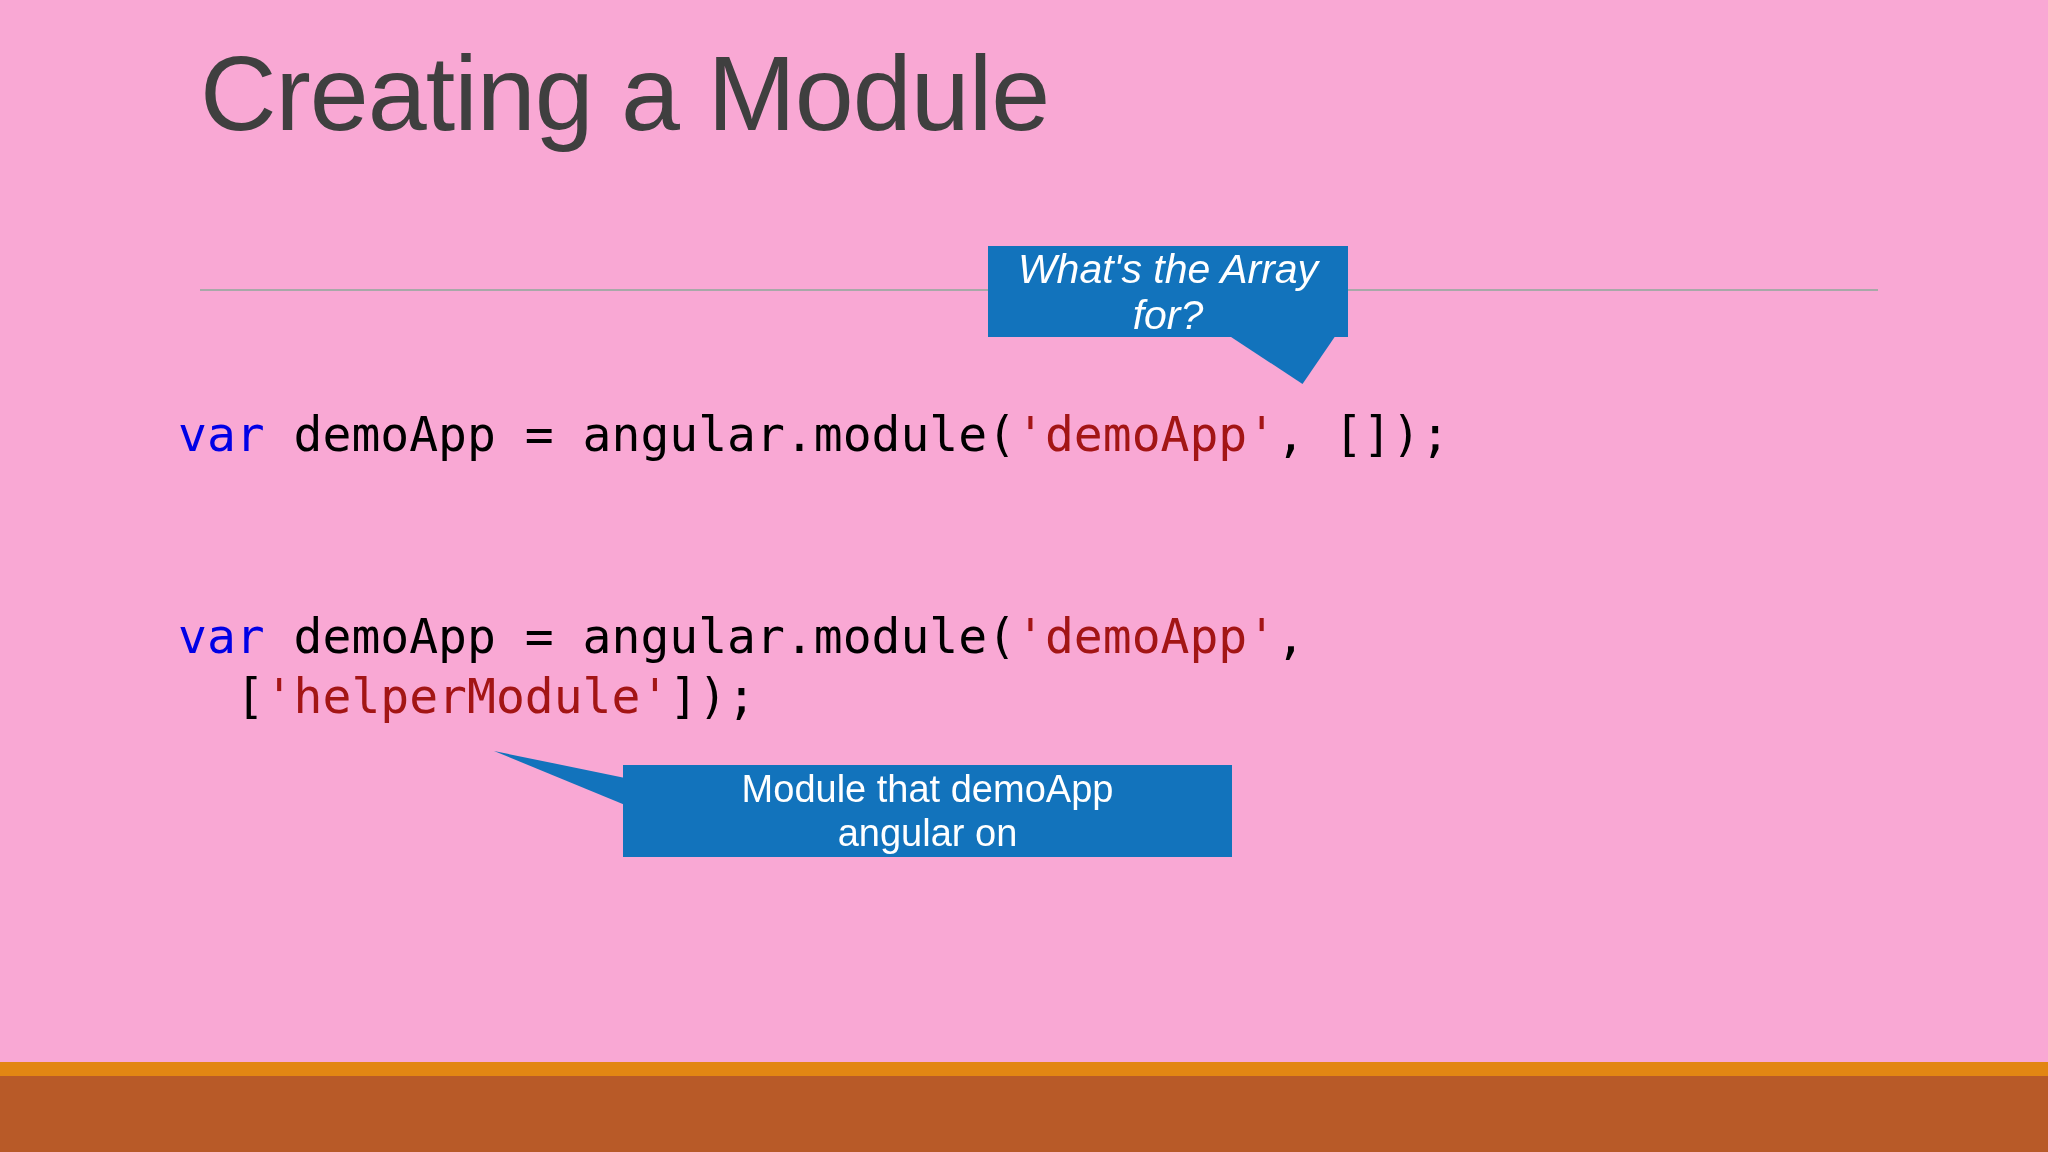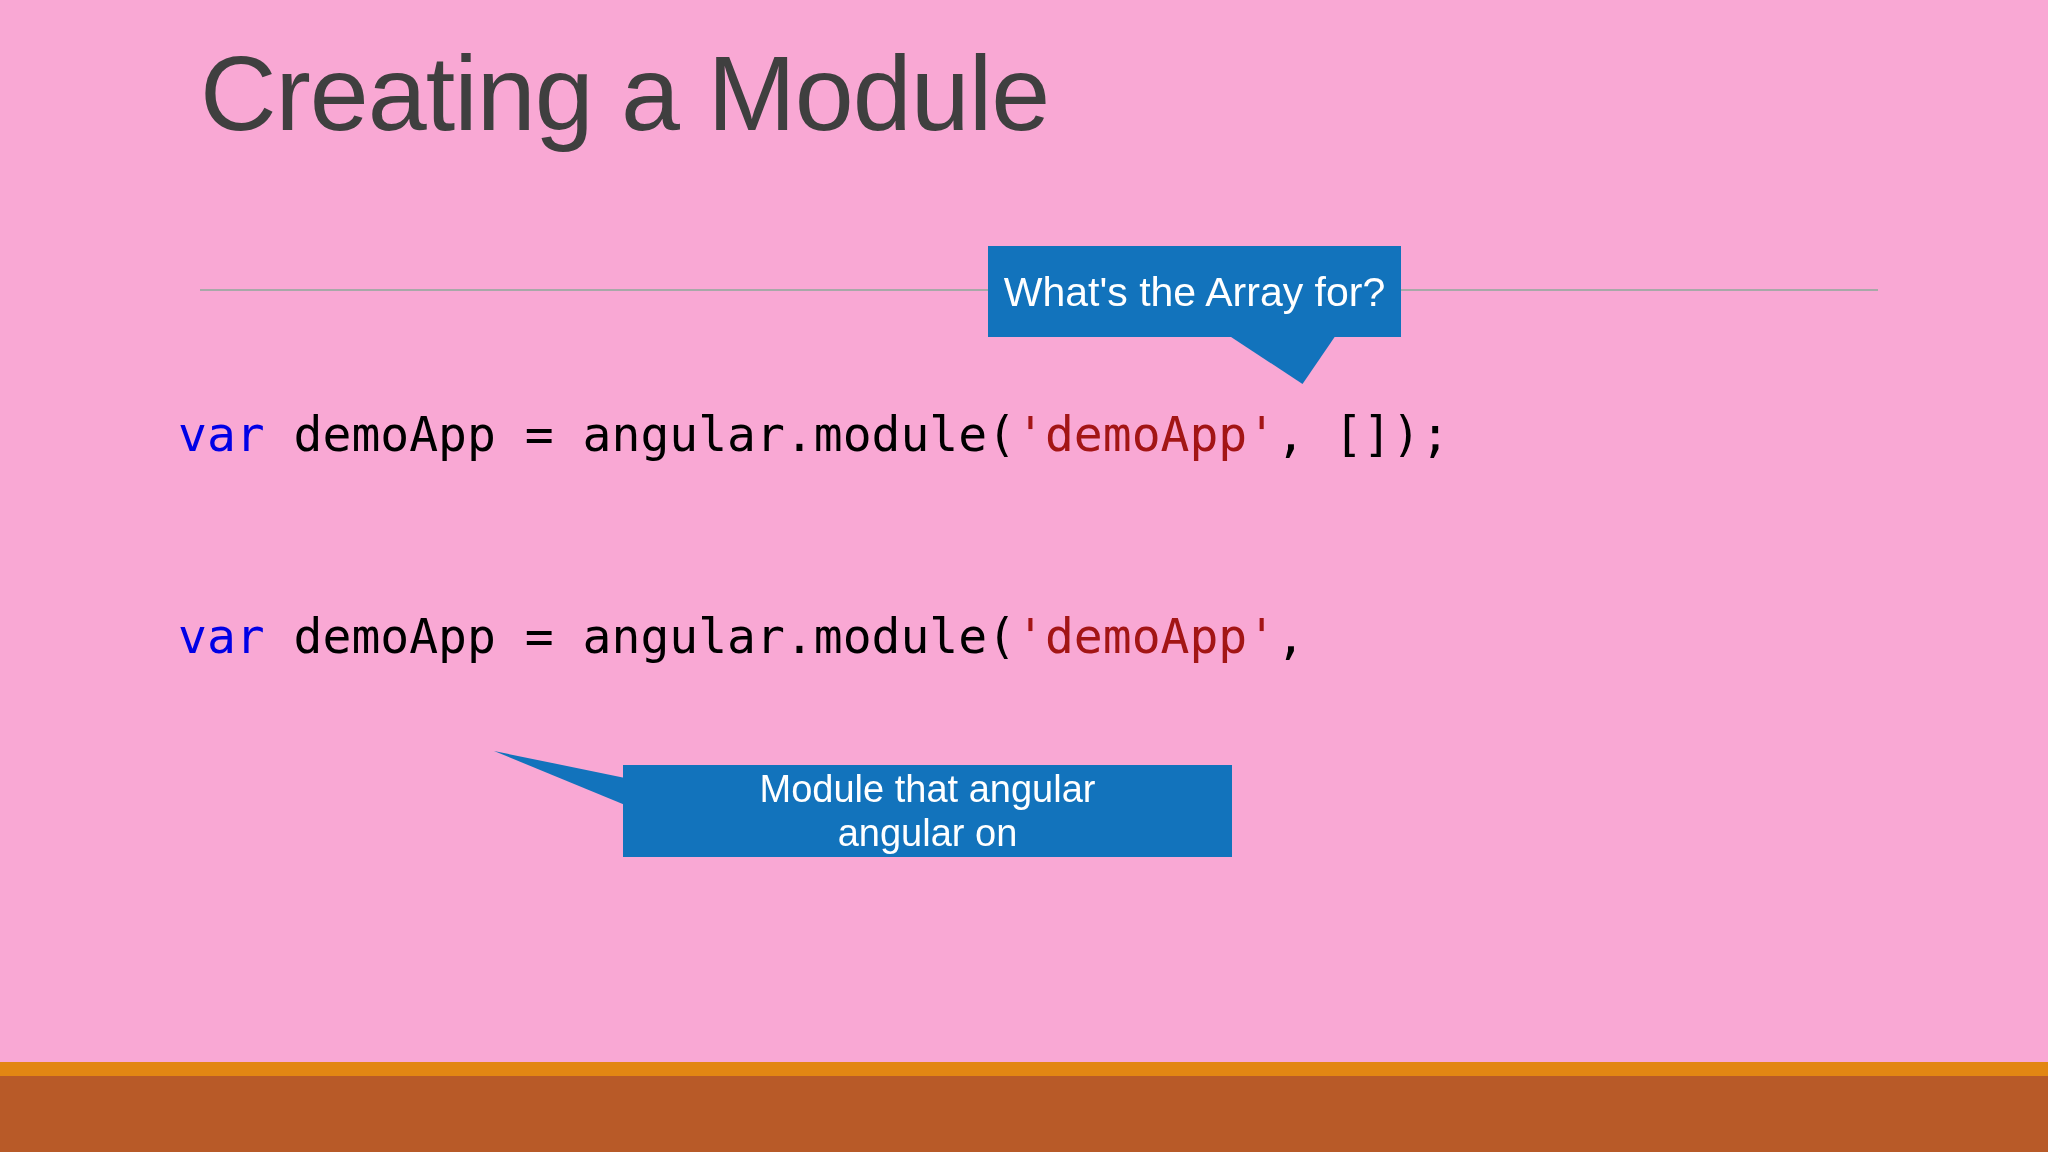--- a/index.html
+++ b/index.html
@@ -28,22 +28,22 @@
   
   .callout{
     position:absolute;
     background:var(--callout_blue,#1273BC);
     color:#ffffff;
     display:flex;flex-direction:column;
     align-items:center;justify-content:center;
     text-align:center;
   }
   .callout-top{
-    left:988px;top:246px;width:413px;height:91px;
-    font-size:41px;line-height:46px;
+    left:988px;top:246px;width:360px;height:91px;
+    font-size:41px;line-height:46px;font-style:italic;
   }
   .callout-bottom{
     left:623px;top:765px;width:609px;height:92px;
     font-size:38px;line-height:44px;
   }
   .tail{
     position:absolute;
     background:var(--callout_blue,#1273BC);
   }
   .tail-top{
@@ -89,23 +89,24 @@
   <div class="divider"></div>
 
   <div class="tail tail-top"></div>
   <div class="callout callout-top">
     <div>What's the Array for?</div>
   </div>
 
   <div class="code-line code-1"><span class="tok-kw">var</span><span class="tok-pl"> demoApp = angular.module(</span><span class="tok-str">'demoApp'</span><span class="tok-pl">, []);</span></div>
 
   <div class="code-line code-2a"><span class="tok-kw">var</span><span class="tok-pl"> demoApp = angular.module(</span><span class="tok-str">'demoApp'</span><span class="tok-pl">,</span></div>
+  <div class="code-line code-2b"><span class="tok-pl">  [</span><span class="tok-str">'helperModule'</span><span class="tok-pl">]);</span></div>
 
   <div class="tail tail-bottom"></div>
   <div class="callout callout-bottom">
-    <div>Module that angular</div>
+    <div>Module that demoApp</div>
     <div>angular on</div>
   </div>
 
   <div class="bar-orange"></div>
   <div class="bar-rust"></div>
 
 </div>
 
 </body></html>

